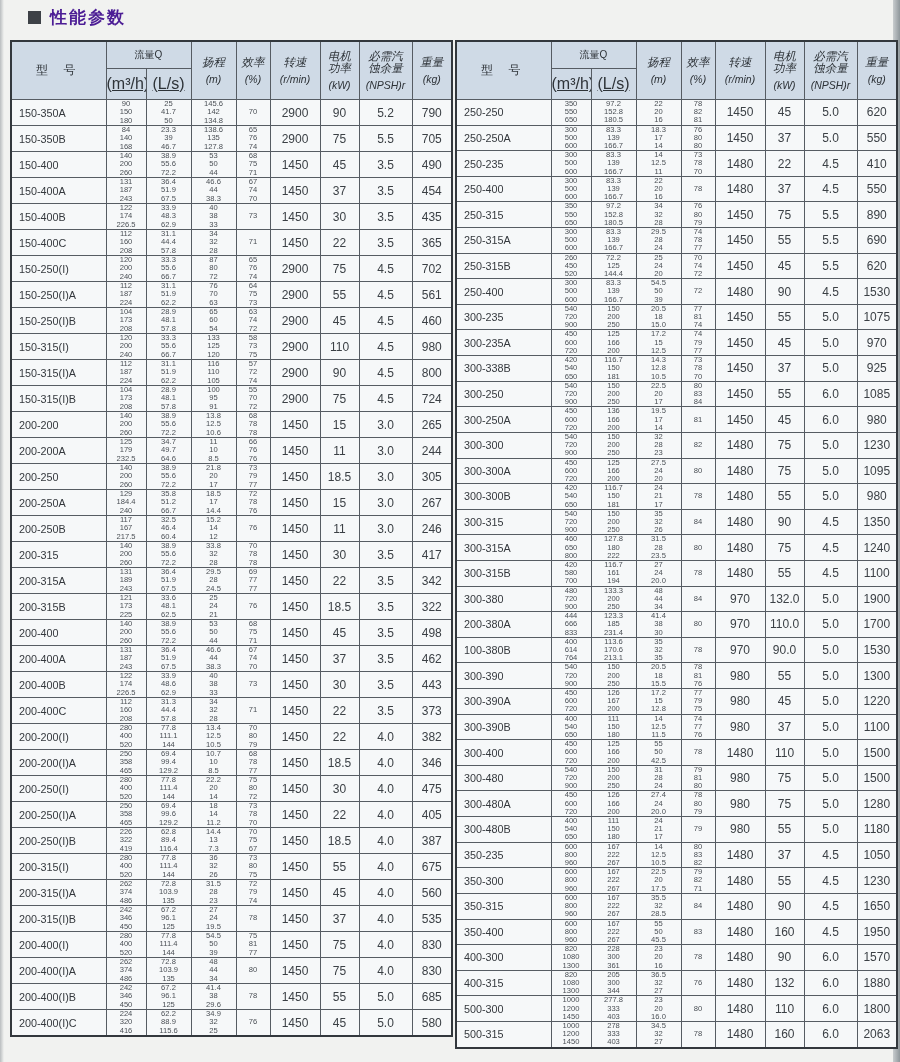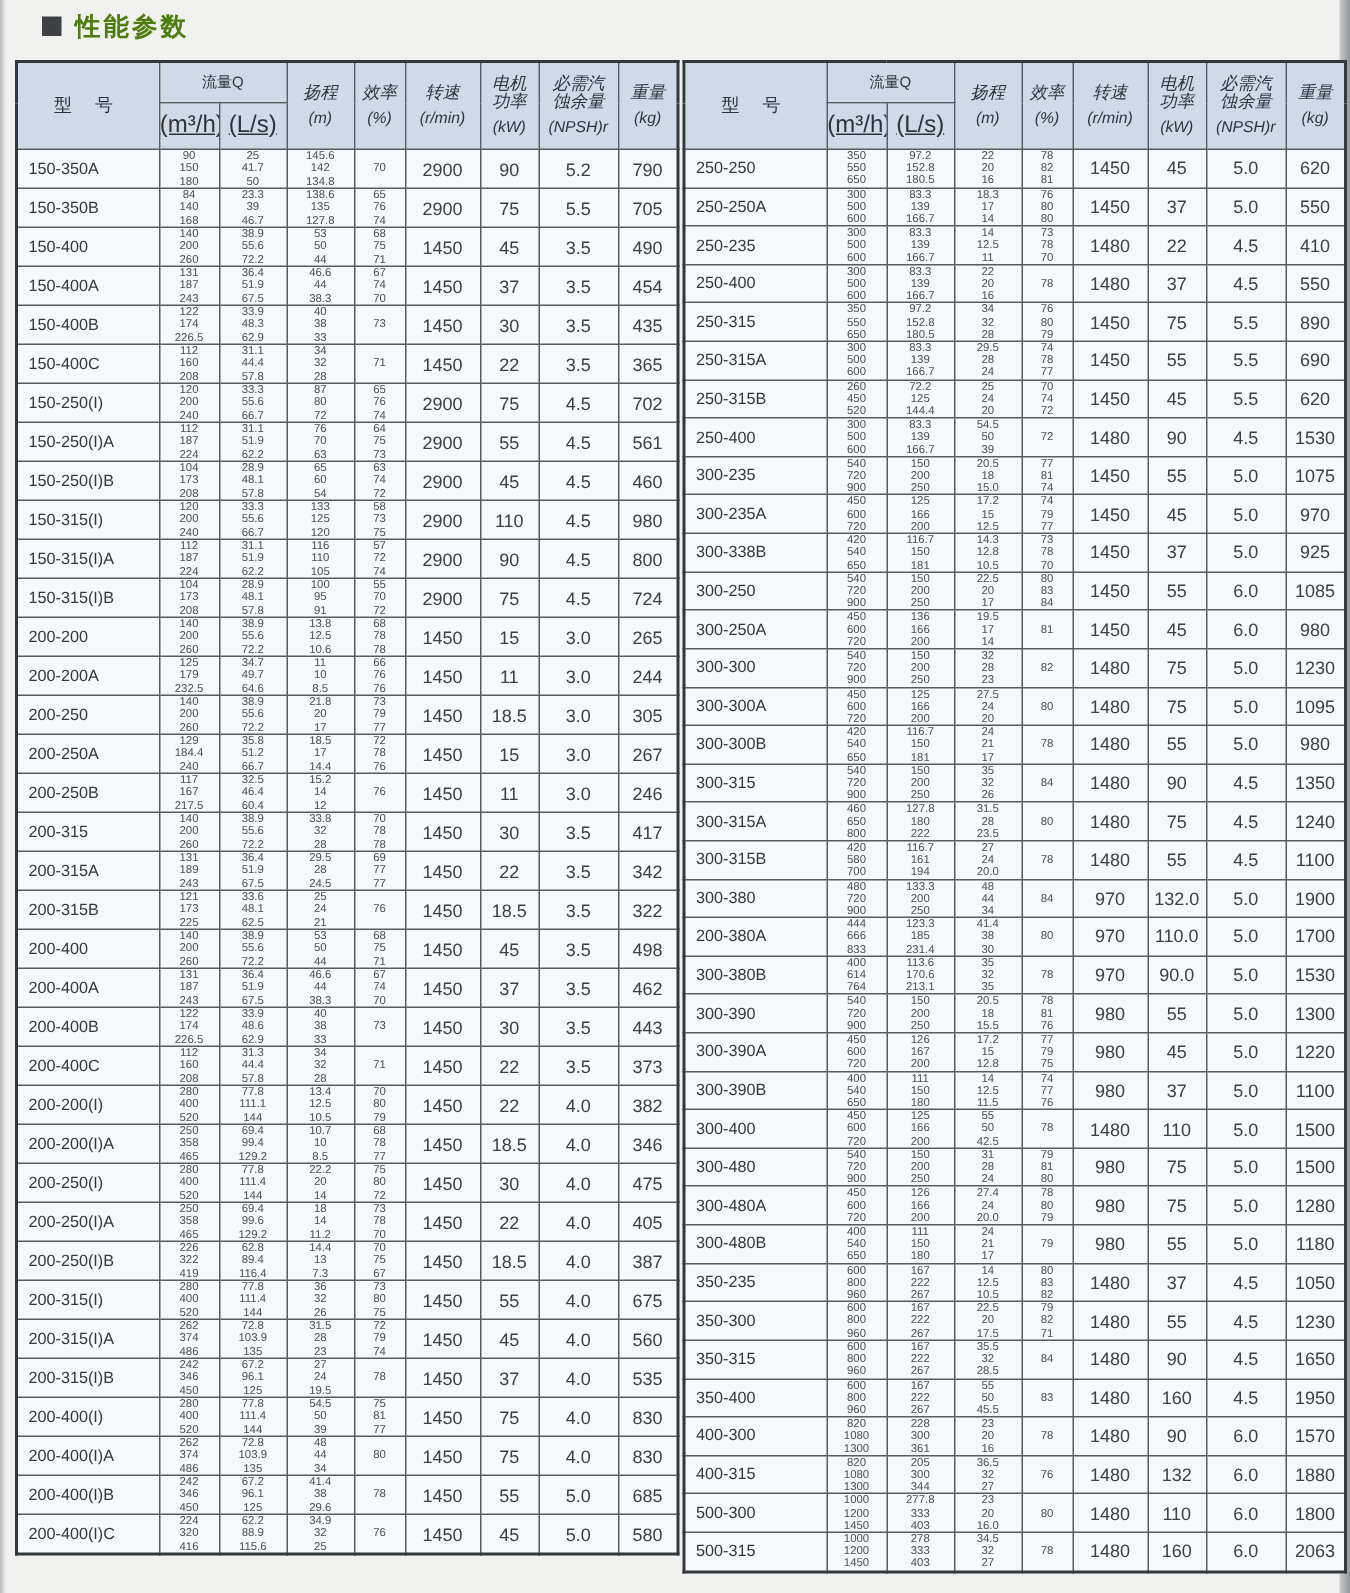--- a/index.html
+++ b/index.html
@@ -8,21 +8,21 @@
     background:#f1f2f0;
     font-family:"Liberation Sans","DejaVu Sans",sans-serif;
     color:#3b4045;
   }
   .edge-band{position:absolute;top:0;right:0;width:7px;height:1062px;
     background:linear-gradient(to right,#c8ccce,#8f979b);}
   .left-band{position:absolute;top:0;left:0;width:4px;height:1062px;
     background:linear-gradient(to right,#b9bdbf,rgba(185,189,191,0));}
   .page-title{position:absolute;top:6px;left:28px;display:flex;align-items:center;gap:9px;}
   .bullet{width:13px;height:13px;background:#3d4146;display:inline-block;}
-  .title-text{font-size:17px;font-weight:bold;color:#4d7c0f;letter-spacing:2px;}
+  .title-text{font-size:17px;font-weight:bold;color:#4c1d95;letter-spacing:2px;}
 
   table.tbl{border-collapse:collapse;table-layout:fixed;position:absolute;top:40px;
     background:#f6f8f9;border:2px solid #33383d;}
   #tbl-left{left:10px;width:441px;}
   #tbl-right{left:455px;width:441px;}
   .tbl th,.tbl td{border:1px solid #565c63;text-align:center;vertical-align:middle;
     padding:0;overflow:hidden;}
   .tbl thead th{background:#cfdae6;font-weight:normal;color:#2e3338;}
   .th-top{height:26px;font-size:10px;}
   .th-sub{height:30px;font-size:16px;text-decoration:underline;}
@@ -1145,21 +1145,21 @@
         <td class="small">41.4
 38
 30</td>
         <td class="small">80</td>
         <td class="big">970</td>
         <td class="big">110.0</td>
         <td class="big">5.0</td>
         <td class="big">1700</td>
       </tr>
       <tr>
-        <td class="model">300-380B</td>
+        <td class="model">100-380B</td>
         <td class="small">400
 614
 764</td>
         <td class="small">113.6
 170.6
 213.1</td>
         <td class="small">35
 32
 35</td>
         <td class="small">78</td>

